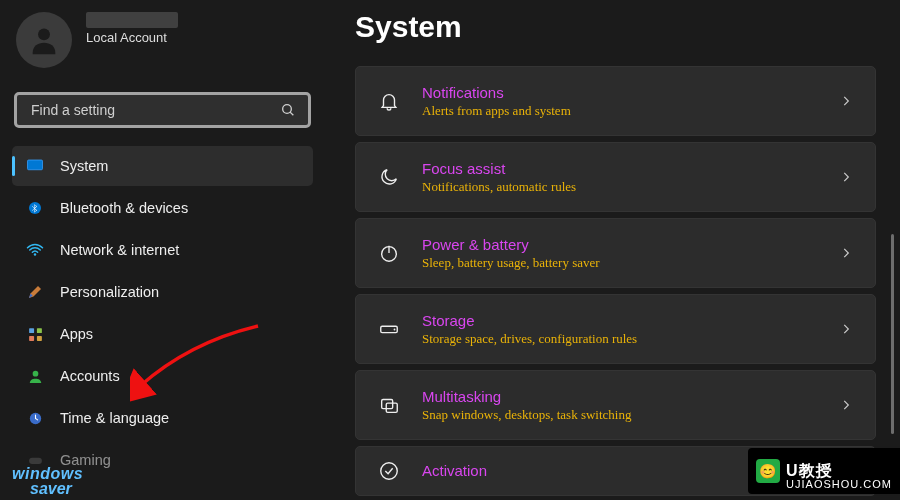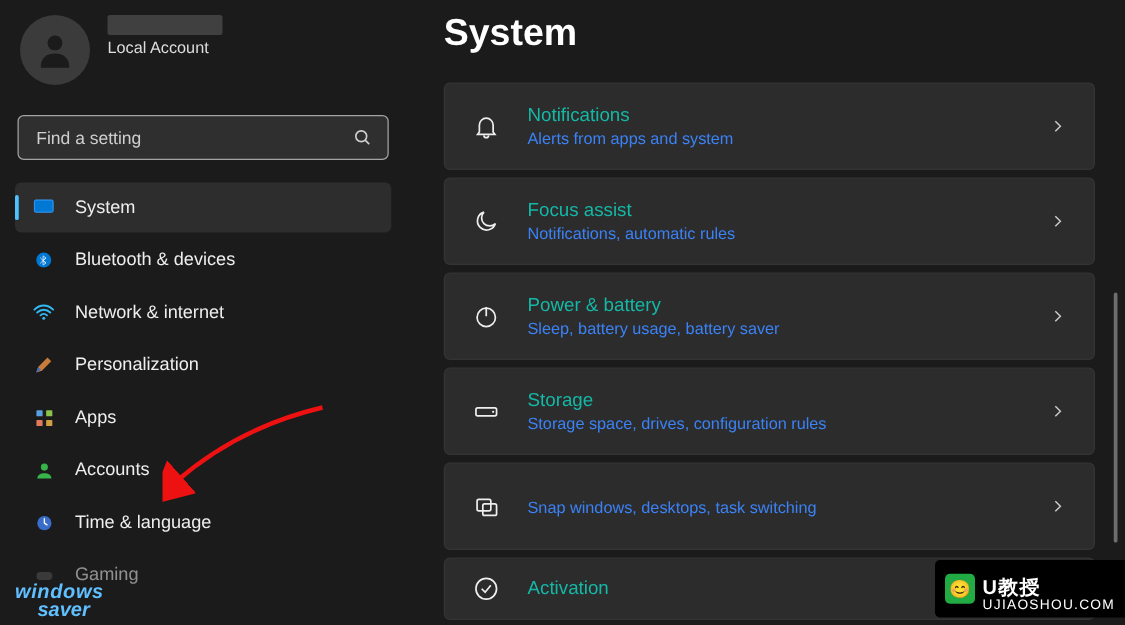--- a/index.html
+++ b/index.html
@@ -14,21 +14,21 @@
     
     .sidebar { width: 325px; padding: 8px 12px 0 12px; display: flex; flex-direction: column; }
     .profile { display: flex; gap: 14px; padding: 4px 4px 14px 4px; }
     .avatar { width: 56px; height: 56px; border-radius: 50%; background: #3b3b3b; display: flex; align-items: center; justify-content: center; }
     .avatar svg { width: 34px; height: 34px; fill: #1b1b1b; }
     .profile-text { display: flex; flex-direction: column; gap: 2px; }
     .profile-name { width: 92px; height: 16px; background: #404040; border-radius: 2px; }
     .profile-sub { font-size: 13px; color: #ddd; }
     .search {
       margin: 10px 2px 18px 2px; height: 36px; border-radius: 5px;
-      background: #2f2f2f; border: 1px solid #a3a3a3;
+      background: #2f2f2f; border: 3px solid #a3a3a3;
       display: flex; align-items: center; justify-content: space-between;
       padding: 0 12px 0 14px; cursor: text;
     }
     .search-placeholder { color: #cfcfcf; font-size: 14px; }
     .search svg { width: 16px; height: 16px; stroke: #cfcfcf; fill: none; stroke-width: 2; }
     .nav { display: flex; flex-direction: column; gap: 2px; }
     .nav-item {
       display: flex; align-items: center; gap: 16px;
       height: 40px; padding: 0 14px; border-radius: 5px;
       font-size: 14.5px; color: #eee; cursor: pointer;
@@ -45,22 +45,22 @@
     .page-title { font-size: 30px; font-weight: 600; margin: 6px 0 22px 0; }
     .panel-list { display: flex; flex-direction: column; gap: 6px; }
     .panel {
       background: #2c2c2c; border: 1px solid #343434;
       border-radius: 5px; height: 70px;
       display: flex; align-items: center; gap: 22px;
       padding: 0 22px 0 22px; cursor: pointer;
     }
     .panel-icon { width: 22px; height: 22px; display: flex; align-items: center; justify-content: center; stroke: #eee; fill: none; stroke-width: 1.5; }
     .panel-text { display: flex; flex-direction: column; flex: 1; gap: 2px; }
-    .panel-title { font-size: 15px; color: #14b8a6; }
-    .panel-desc { font-size: 13px; color: #3b82f6; }
+    .panel-title { font-size: 15px; color: #d946ef; }
+    .panel-desc { font-size: 13px; color: #eab308; font-family: Liberation Serif, serif; }
     .chevron { width: 14px; height: 14px; flex-shrink: 0; }
     .chevron svg { width: 100%; height: 100%; stroke: #ccc; fill: none; stroke-width: 2; }
     
     .scroll-thumb { position: absolute; right: 6px; top: 234px; width: 3px; height: 200px; background: #6d6d6d; border-radius: 2px; }
     
     .arrow-anno { position: absolute; left: 130px; top: 322px; pointer-events: none; }
     
     .wm-left { position: absolute; left: 12px; bottom: 4px; color: #4db8ff; font-style: italic; font-size: 16px; line-height: 0.95; mix-blend-mode: screen; }
     .wm-left .top { font-weight: 700; letter-spacing: 0.5px; }
     .wm-left .bot { font-weight: 700; padding-left: 18px; }
@@ -240,20 +240,21 @@
       </div>
 
       <div class="panel">
         <span class="panel-icon">
           <svg viewBox="0 0 24 24">
               <rect x="4" y="6" width="12" height="10" rx="1.5"></rect>
               <rect x="9" y="10" width="12" height="10" rx="1.5"></rect>
             </svg>
         </span>
         <div class="panel-text">
+          <span class="panel-title">Multitasking</span>
           <span class="panel-desc">Snap windows, desktops, task switching</span>
         </div>
         <span class="chevron"><svg viewBox="0 0 24 24">
               <path d="M9 5l7 7-7 7"></path>
             </svg></span>
       </div>
 
       <div class="panel" style="height:50px;">
         <span class="panel-icon">
           <svg viewBox="0 0 24 24">

